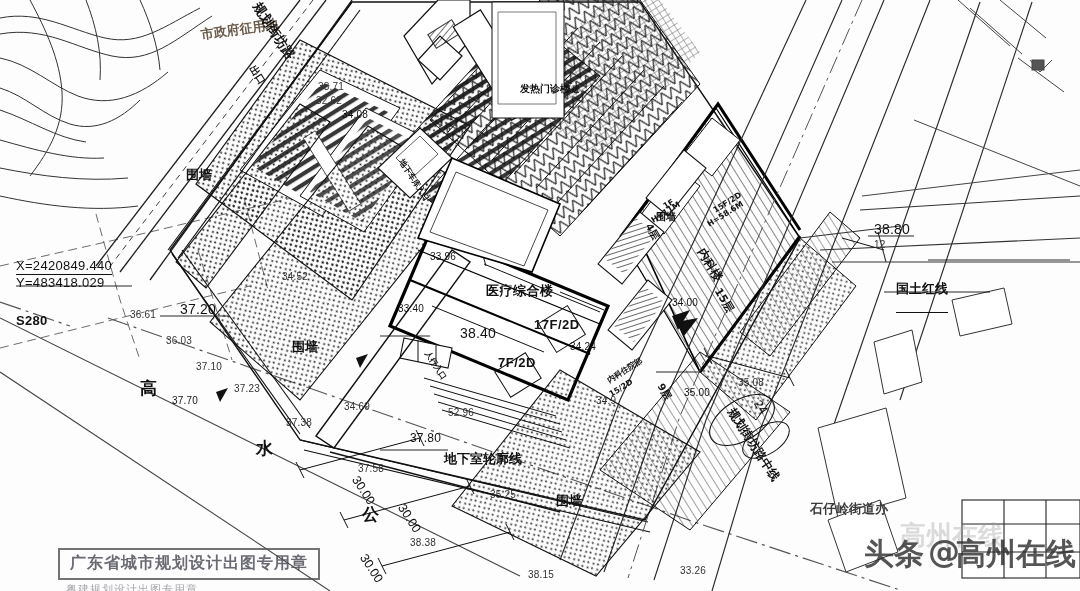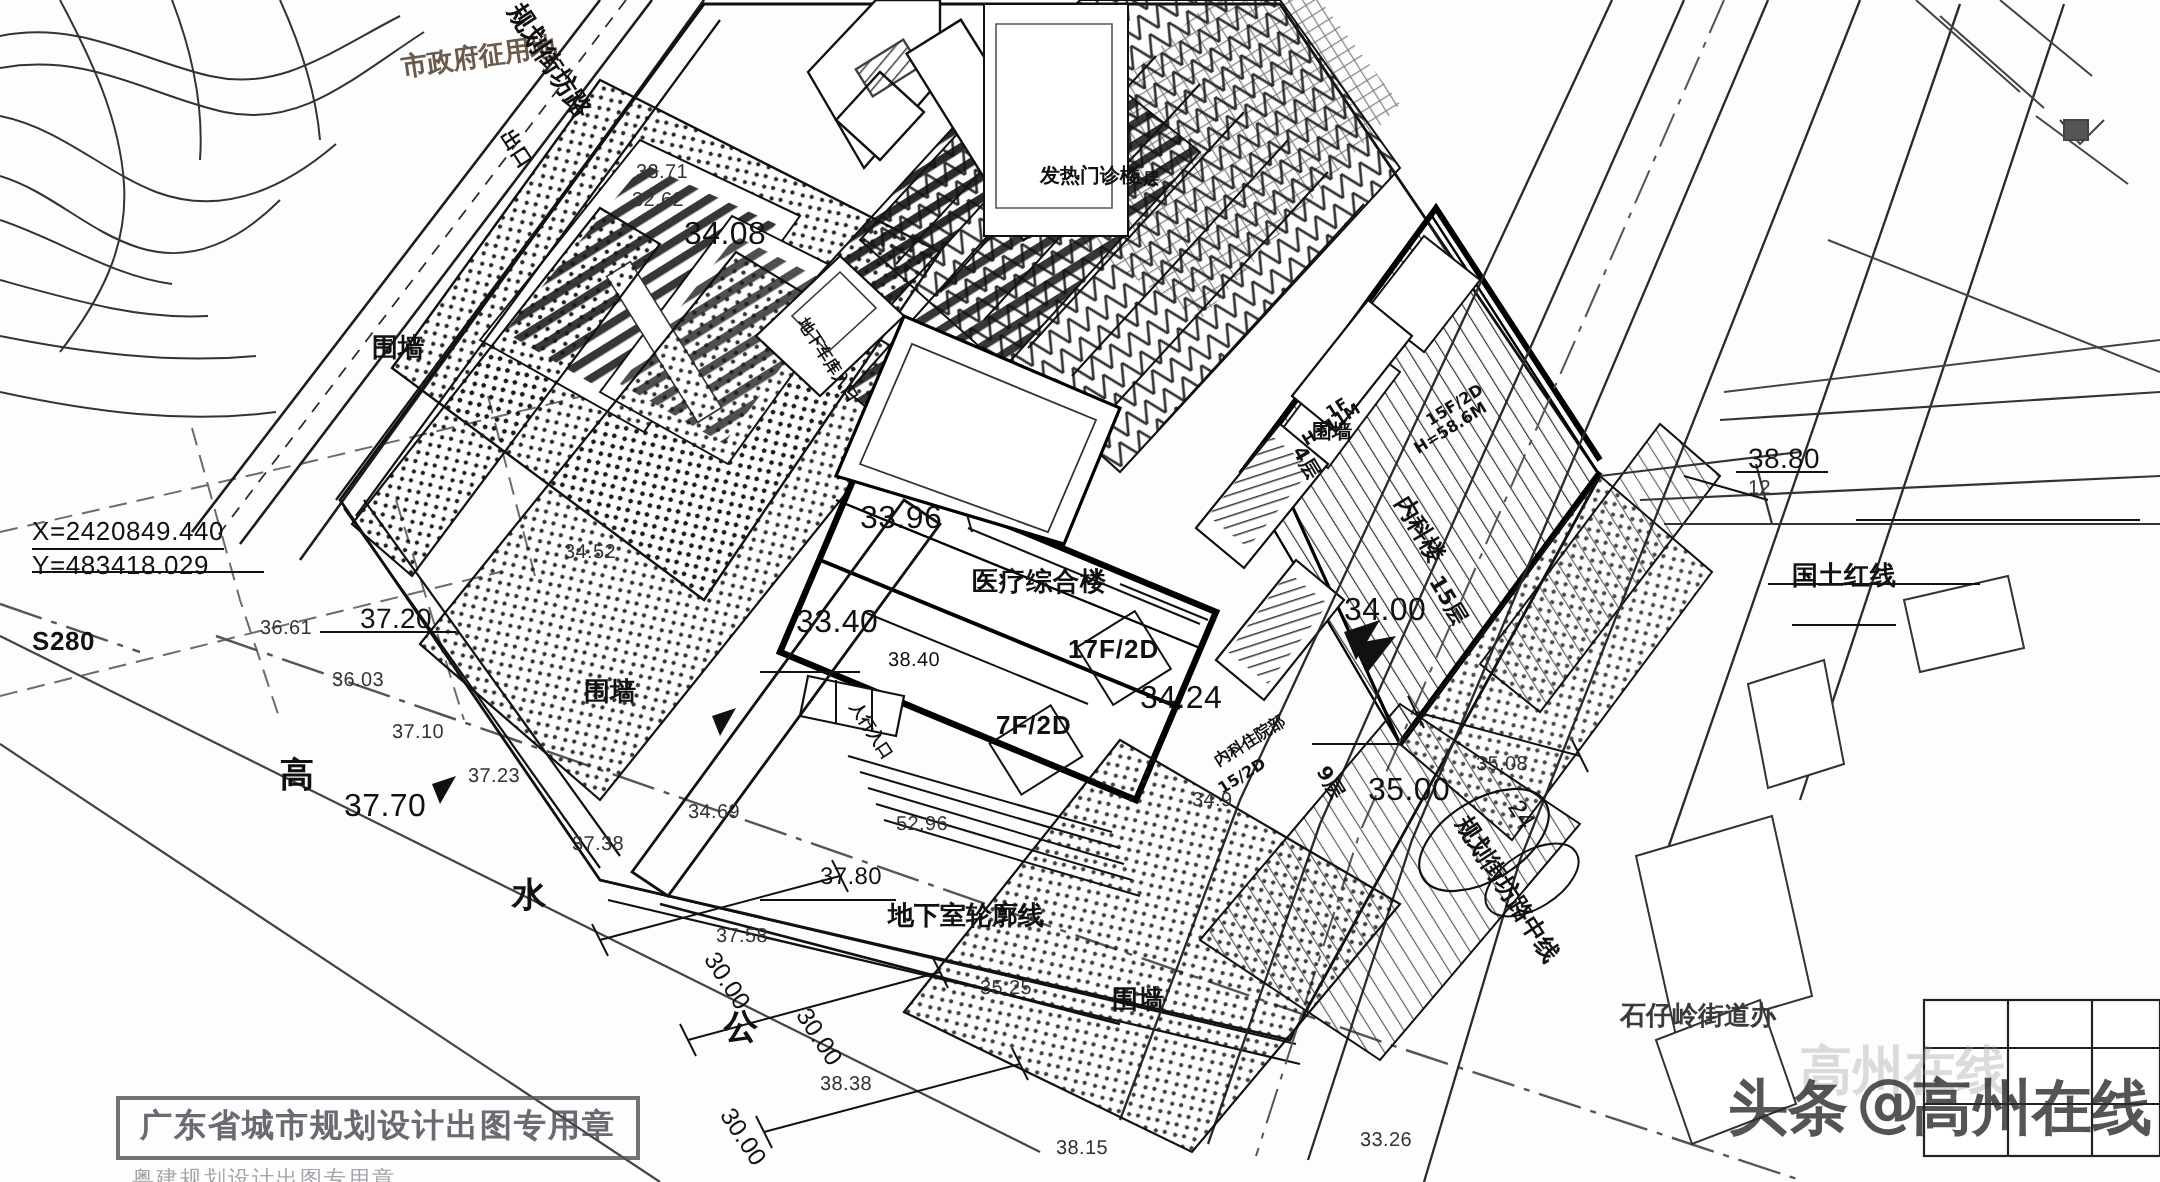--- a/index.html
+++ b/index.html
@@ -1,21 +1,21 @@
 <!DOCTYPE html>
 <html><head>
 <meta charset="utf-8">
 <style>
   html,body{margin:0;padding:0;background:#fff;}
   body{width:1080px;height:591px;overflow:hidden;
        font-family:"Liberation Sans","DejaVu Sans",sans-serif;color:#111;}
   #stage{position:relative;width:1080px;height:591px;background:#fdfdfd;overflow:hidden;}
   #stage svg{position:absolute;left:0;top:0;}
   .lbl{position:absolute;white-space:nowrap;color:#111;line-height:1;}
-  .el{font-size:16px;letter-spacing:.2px;}
+  .el{font-size:10px;letter-spacing:.2px;}
   .el.sm{font-size:10px;color:#333;}
   .cn{font-family:"DejaVu Sans","Liberation Sans",sans-serif;font-size:13px;font-weight:600;}
   .cn.sm{font-size:10px;font-weight:600;}
   .cn.xs{font-size:8px;font-weight:700;}
   .coord{font-size:13px;letter-spacing:.3px;}
   .coordbox{position:absolute;}
   .coordbox .ln{border-bottom:1.3px solid #111;padding-bottom:1px;}
   .bldg{font-size:13px;font-weight:700;letter-spacing:.5px;}
   .dim{font-size:12.5px;}
   .stamp{position:absolute;border:2px solid #555;padding:3px 10px 4px;
@@ -365,21 +365,21 @@
   <div class="lbl cn" style="left:186px;top:168px;">围墙</div>
   <div class="lbl cn" style="left:292px;top:340px;">围墙</div>
   <div class="lbl cn" style="left:556px;top:494px;">围墙</div>
   <div class="lbl cn sm" style="left:656px;top:212px;">围墙</div>
 
   <div class="lbl el sm" style="left:318px;top:82px;">33.71</div>
   <div class="lbl el sm" style="left:316px;top:96px;">32.62</div>
   <div class="lbl el" style="left:342px;top:110px;">34.08</div>
   <div class="lbl el" style="left:430px;top:252px;">33.96</div>
   <div class="lbl el" style="left:398px;top:304px;">33.40</div>
-  <div class="lbl el" style="left:444px;top:326px;font-size:10px;">38.40</div>
+  <div class="lbl el" style="left:460px;top:326px;font-size:14px;">38.40</div>
   <div class="lbl el" style="left:570px;top:342px;">34.24</div>
   <div class="lbl el" style="left:672px;top:298px;">34.00</div>
   <div class="lbl el sm" style="left:282px;top:272px;">34.52</div>
   <div class="lbl el sm" style="left:596px;top:396px;">34.9</div>
   <div class="lbl el sm" style="left:448px;top:408px;">52.96</div>
   <div class="lbl el sm" style="left:344px;top:402px;">34.69</div>
   <div class="lbl el" style="left:672px;top:388px;padding-left:12px;">35.00</div>
   <div class="lbl el sm" style="left:738px;top:378px;">35.08</div>
   <div class="lbl el sm" style="left:490px;top:490px;">35.25</div>
   <div class="lbl el sm" style="left:166px;top:336px;">36.03</div>

